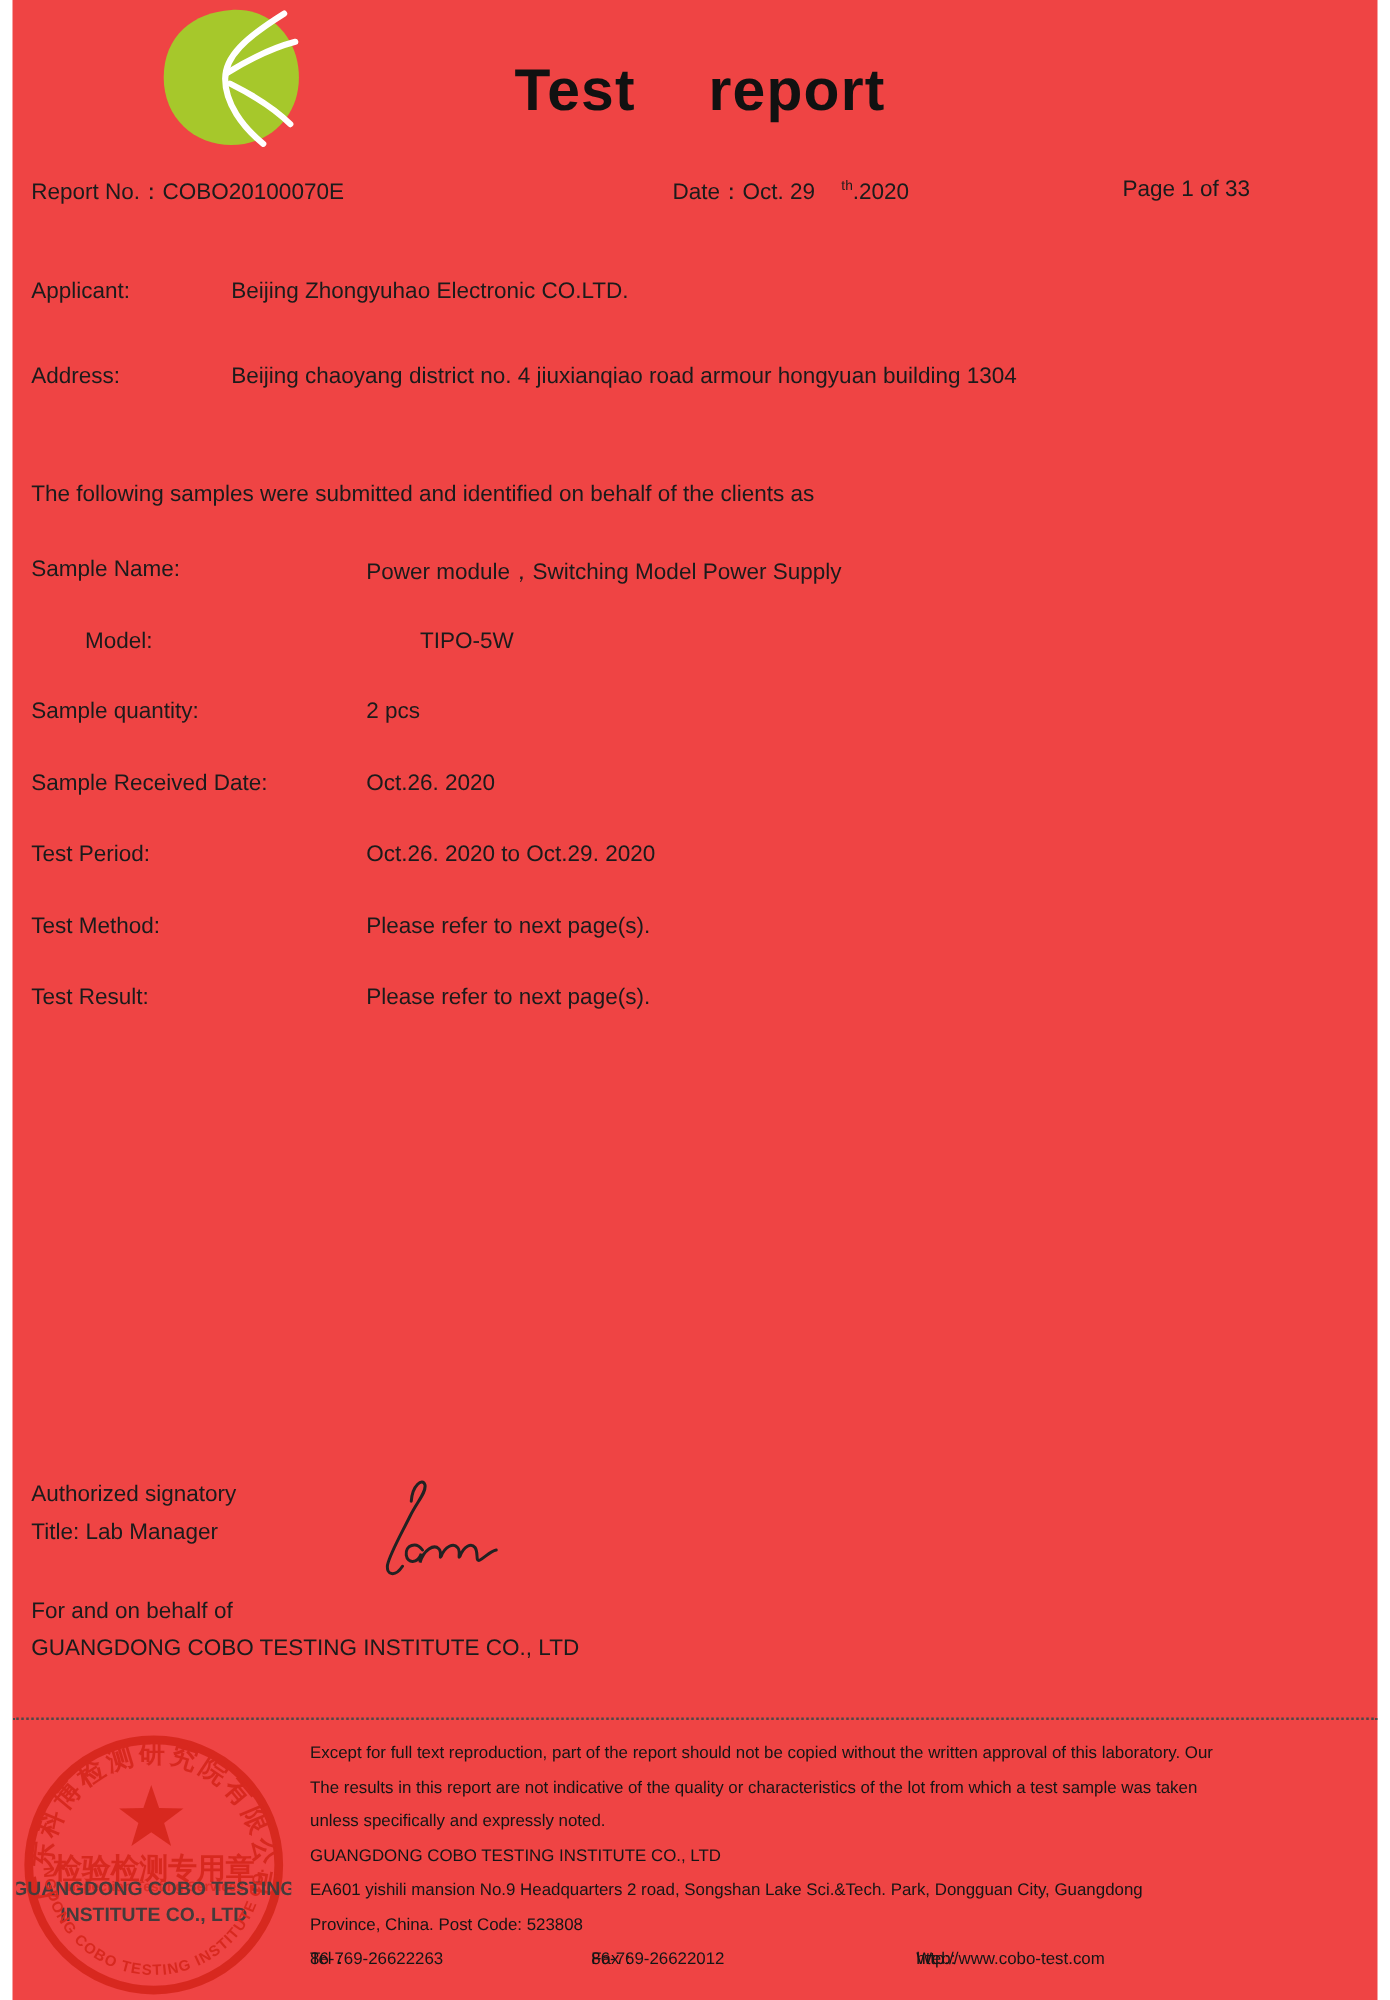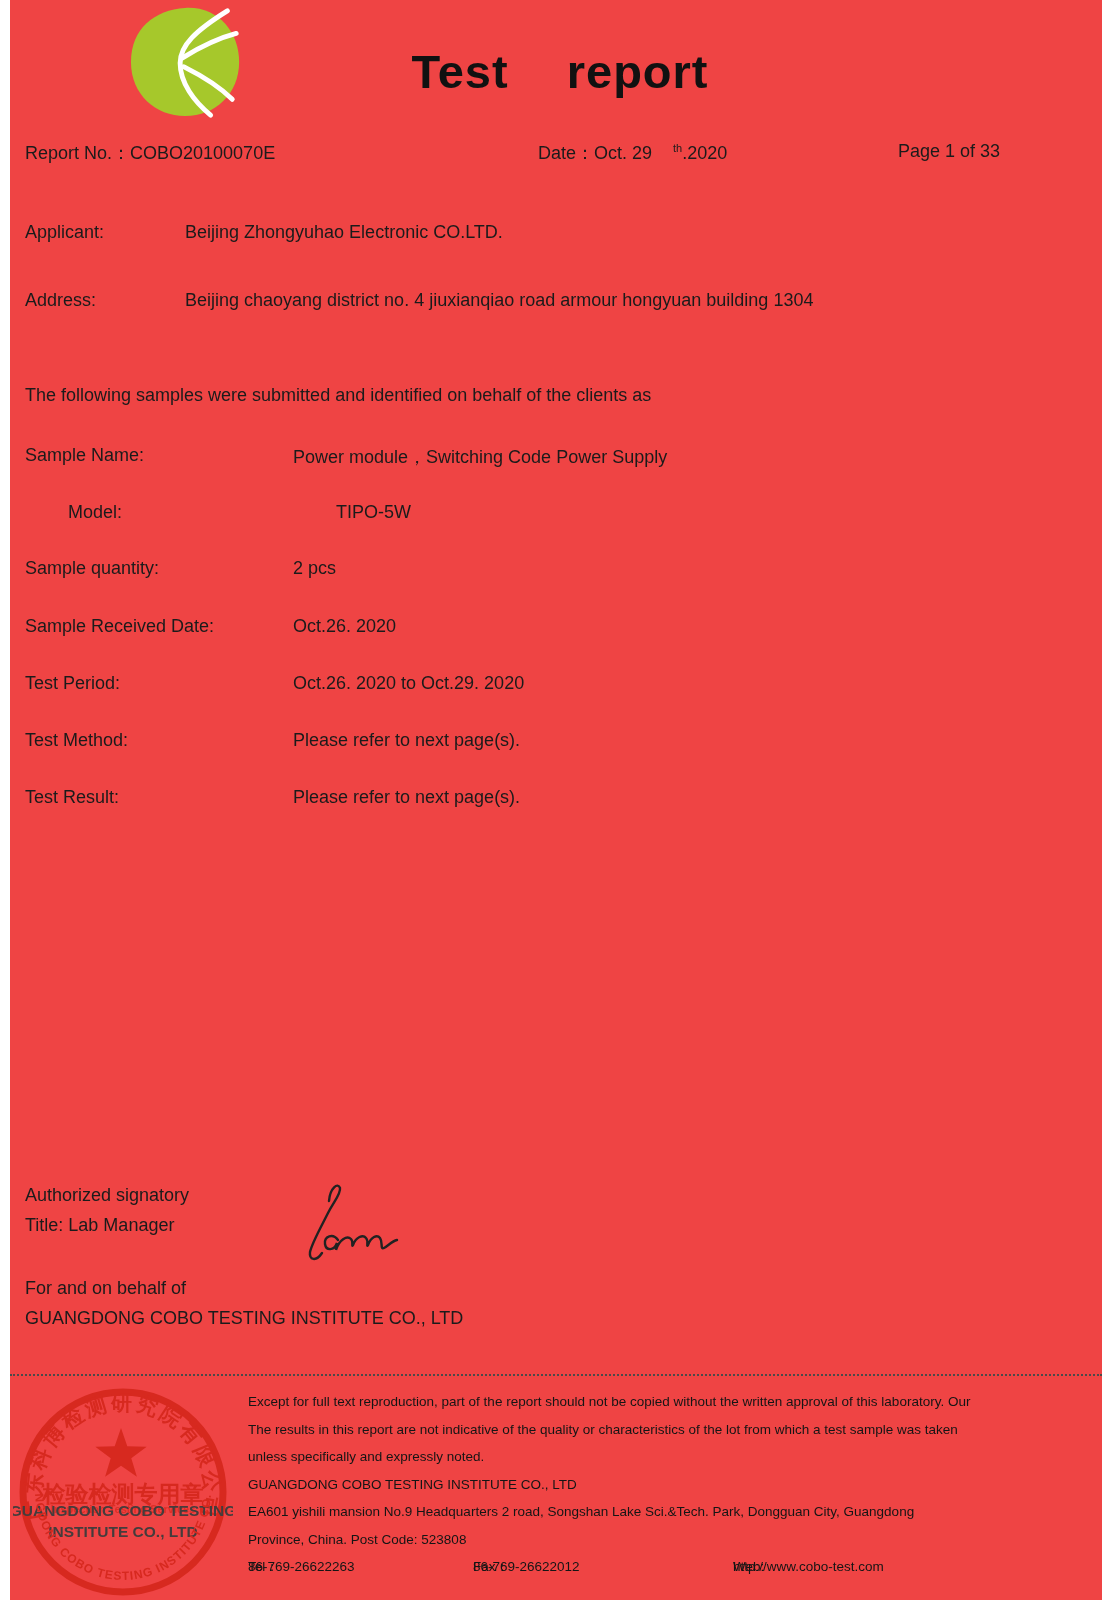--- a/index.html
+++ b/index.html
@@ -63,21 +63,21 @@
   </div>
   <div class="row fs18" style="top:290px;">
     <span class="lblcol">Address:</span>
     <span class="val-near">Beijing chaoyang district no. 4 jiuxianqiao road armour hongyuan building 1304</span>
   </div>
 
   <div class="abs fs18" style="left:15px;top:385px;">The following samples were submitted and identified on behalf of the clients as</div>
 
   <div class="row fs18" style="top:445px;">
     <span class="lblcol">Sample Name:</span>
-    <span class="val-far">Power module，Switching Code Power Supply</span>
+    <span class="val-far">Power module，Switching Model Power Supply</span>
   </div>
   <div class="row fs18" style="top:502px;margin-left:43px;">
     <span class="lblcol">Model:</span>
     <span class="val-far">TIPO-5W</span>
   </div>
   <div class="row fs18" style="top:558px;">
     <span class="lblcol">Sample quantity:</span>
     <span class="val-far">2 pcs</span>
   </div>
   <div class="row fs18" style="top:616px;">

